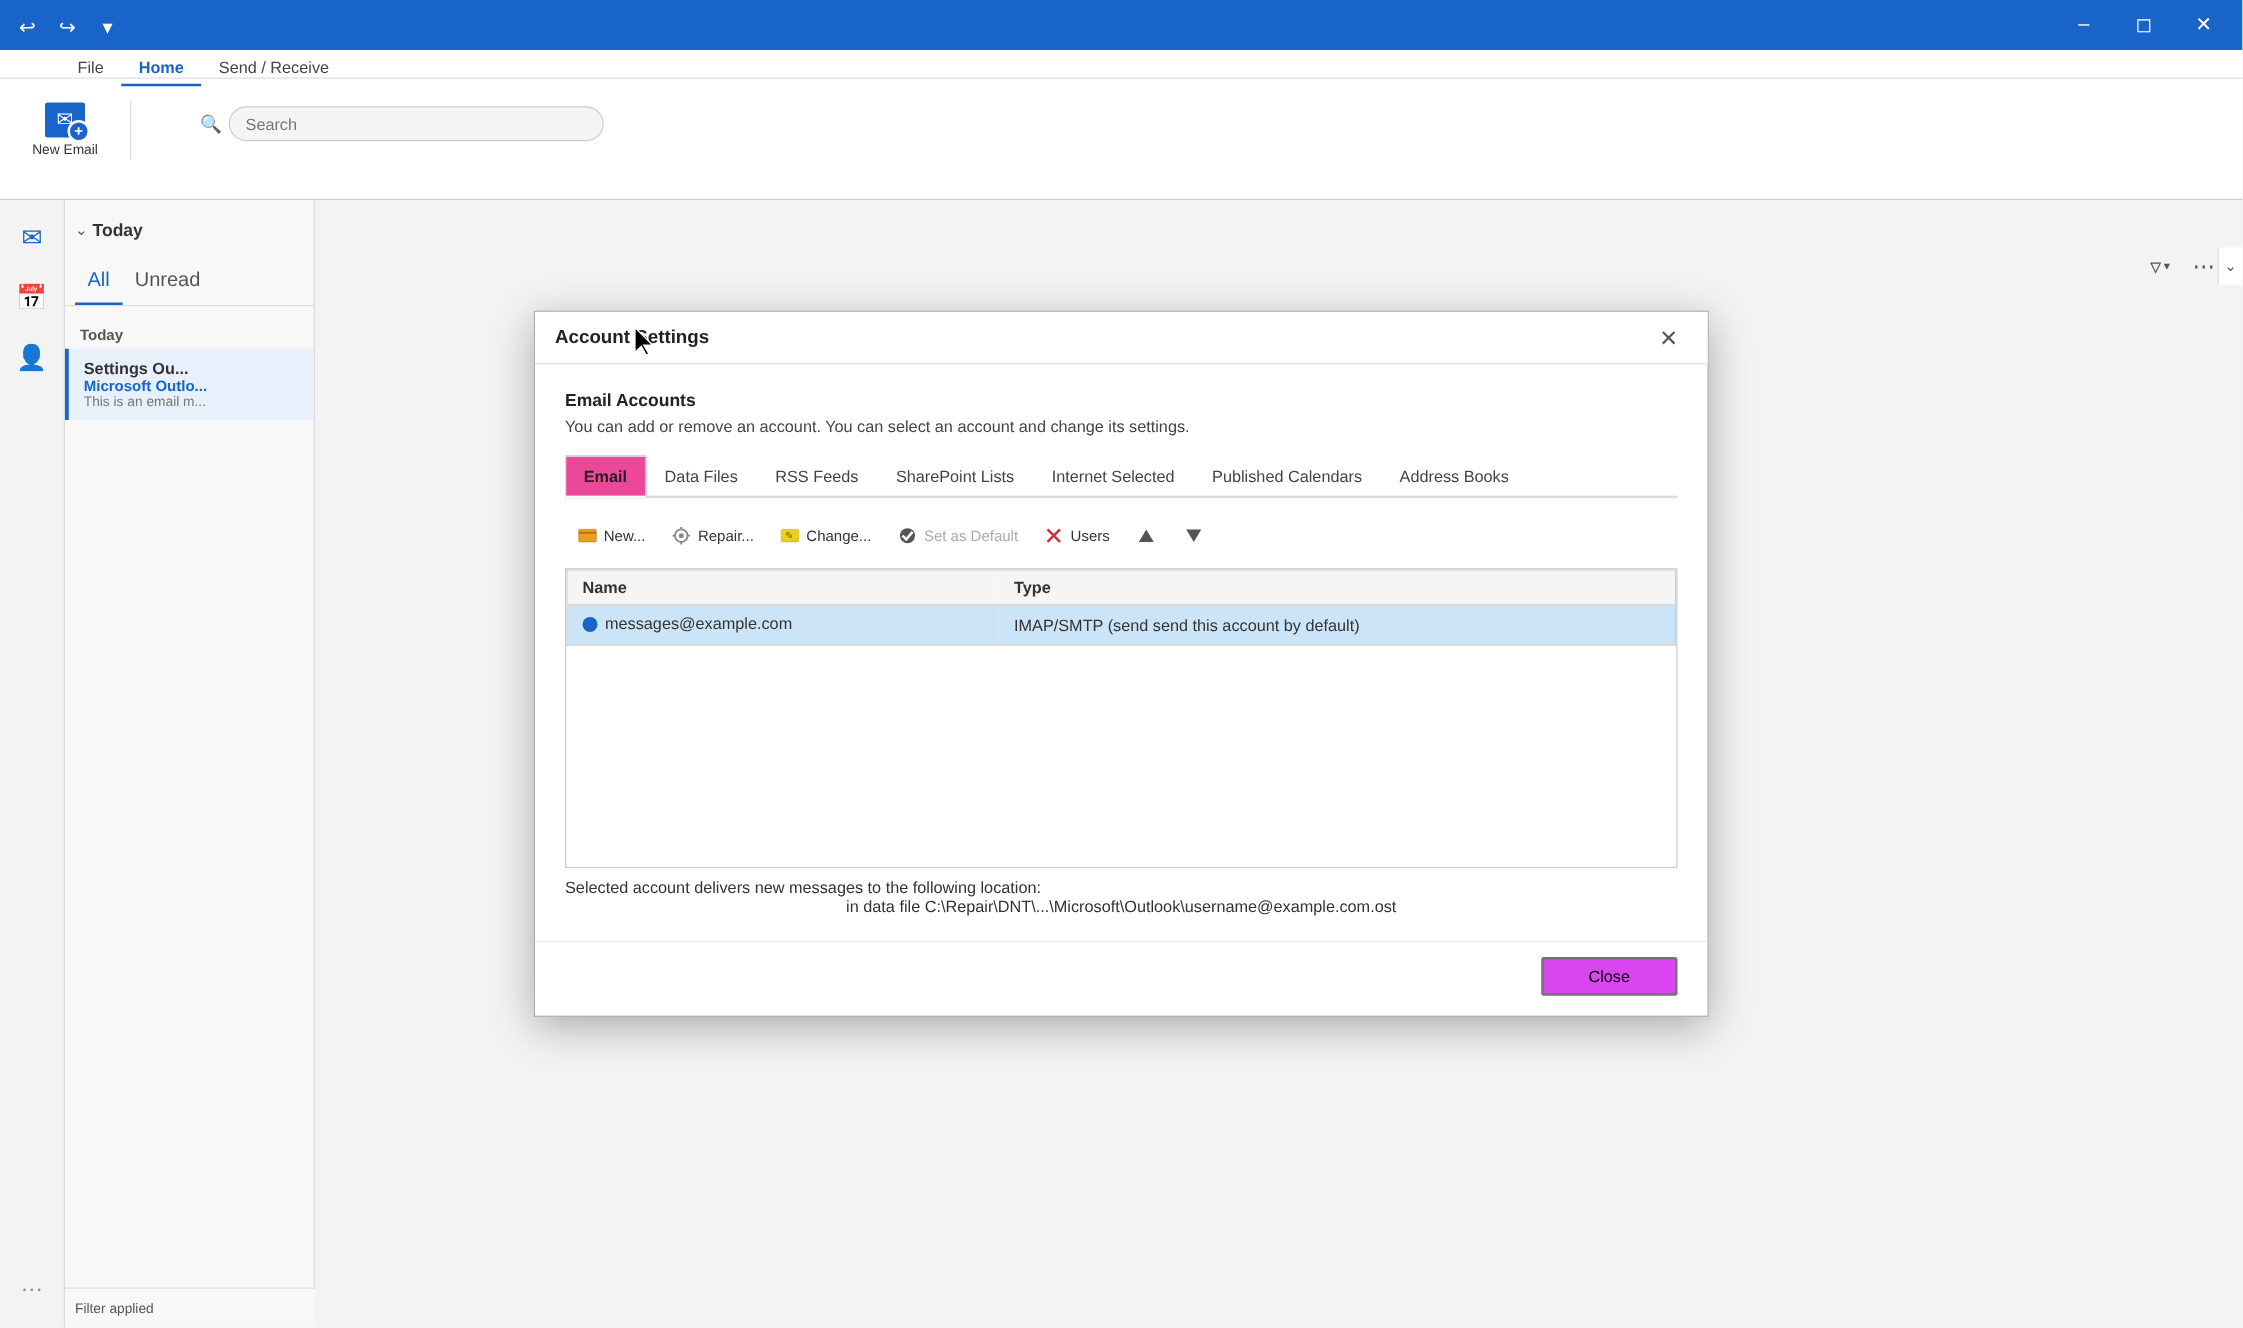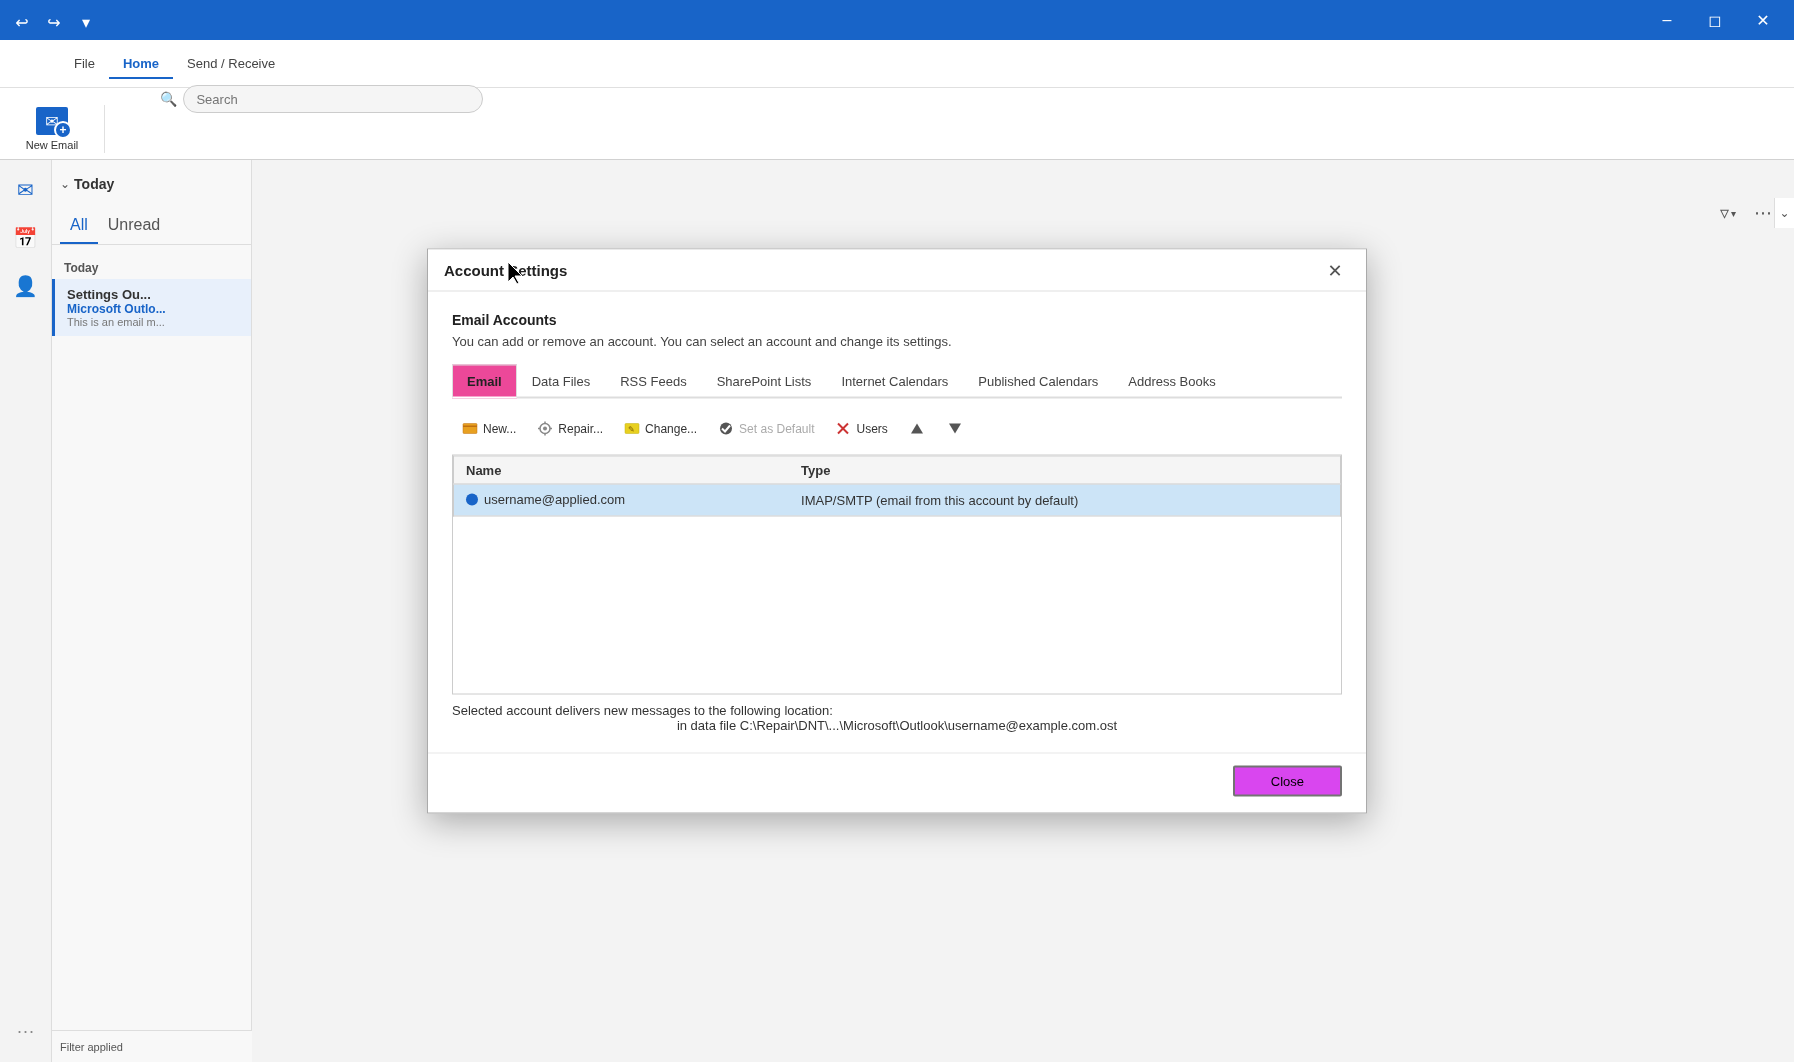--- a/index.html
+++ b/index.html
@@ -51,23 +51,23 @@
       position: absolute;
       top: 40px; left: 0; right: 0;
       height: 120px;
       background: white;
       border-bottom: 1px solid #d1d1d1;
     }
 
     
     .ribbon-tabs {
       display: flex;
-      padding-left: 60px;
-      height: 48px;
-      align-items: center;
+      padding-left: 48px;
+      height: 23px;
+      align-items: flex-start;
       border-bottom: 1px solid #e0e0e0;
     }
     .ribbon-tab {
       padding: 6px 14px;
       font-size: 13px;
       cursor: pointer;
       color: #444;
       border-bottom: 2px solid transparent;
       margin-bottom: -1px;
     }
@@ -597,21 +597,21 @@
 
   <div class="dialog-body">
     <div class="dialog-section-title">Email Accounts</div>
     <div class="dialog-section-desc">You can add or remove an account. You can select an account and change its settings.</div>
 
     <div class="dialog-tabs">
       <div class="dialog-tab active">Email</div>
       <div class="dialog-tab">Data Files</div>
       <div class="dialog-tab">RSS Feeds</div>
       <div class="dialog-tab">SharePoint Lists</div>
-      <div class="dialog-tab">Internet Calendars</div>
+      <div class="dialog-tab">Internet Selected</div>
       <div class="dialog-tab">Published Calendars</div>
       <div class="dialog-tab">Address Books</div>
     </div>
 
     <div class="dialog-toolbar">
       <button class="dtool-btn">
         <div class="dtool-icon">
           <svg width="16" height="16" viewBox="0 0 16 16">
               <rect x="1" y="3" width="14" height="10" rx="1" fill="#e8a020" stroke="#c07010" stroke-width="0.5"></rect>
               <rect x="1" y="5" width="14" height="1.5" fill="#c07010"></rect>
@@ -681,24 +681,24 @@
           <tr>
             <th>Name</th>
             <th>Type</th>
           </tr>
         </thead>
         <tbody>
           <tr class="selected">
             <td>
               <span class="account-row-icon">
                 <span class="account-dot"></span>
-                <span>username@applied.com</span>
+                <span>messages@example.com</span>
               </span>
             </td>
-            <td>IMAP/SMTP (email from this account by default)</td>
+            <td>IMAP/SMTP (send send this account by default)</td>
           </tr>
         </tbody>
       </table>
     </div>
 
     <div class="delivery-info">
       <div>Selected account delivers new messages to the following location:</div>
       <div class="delivery-file">in data file C:\Repair\DNT\...\Microsoft\Outlook\username@example.com.ost</div>
     </div>
   </div>

